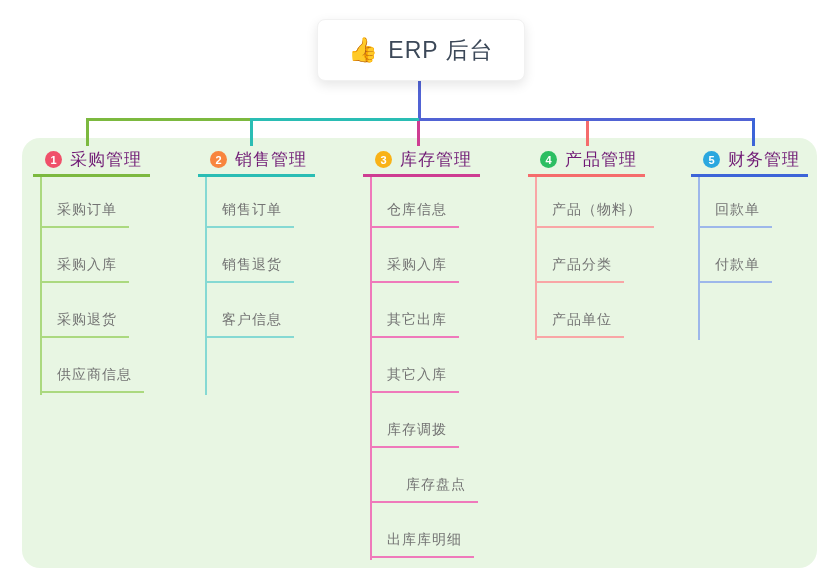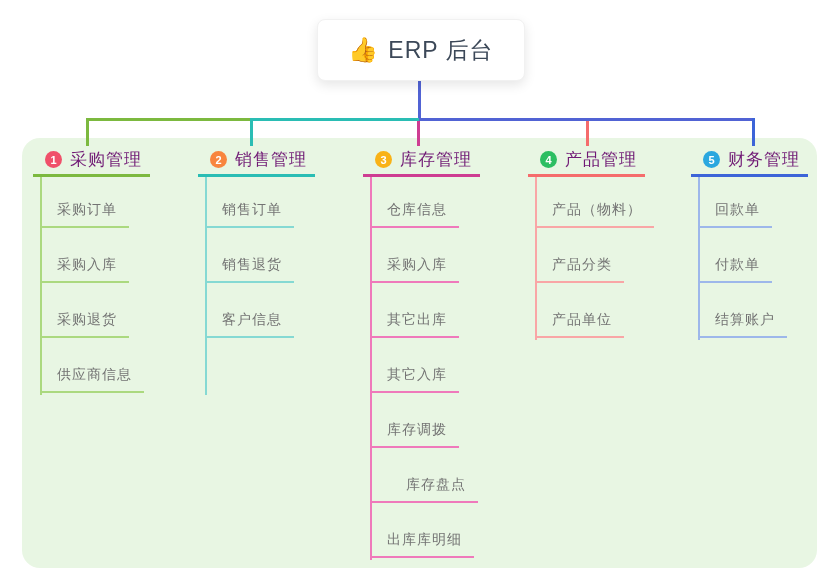--- a/index.html
+++ b/index.html
@@ -172,17 +172,14 @@
     <span class="branch-label">财务管理</span>
   </div>
   <div class="children">
     <div class="spine n3" style="background: rgb(157, 183, 234);"></div>
     <div class="child">
       <span class="child-label" style="border-bottom-color: rgb(157, 183, 234);">回款单</span>
     </div>
     <div class="child">
       <span class="child-label" style="border-bottom-color: rgb(157, 183, 234); text-align: center;">付款单</span>
     </div>
-    <div class="child">
-      <span class="child-label" style="border-bottom-color: rgb(157, 183, 234);">结算账户</span>
-    </div>
   </div>
 </div>
 
 </body></html>

